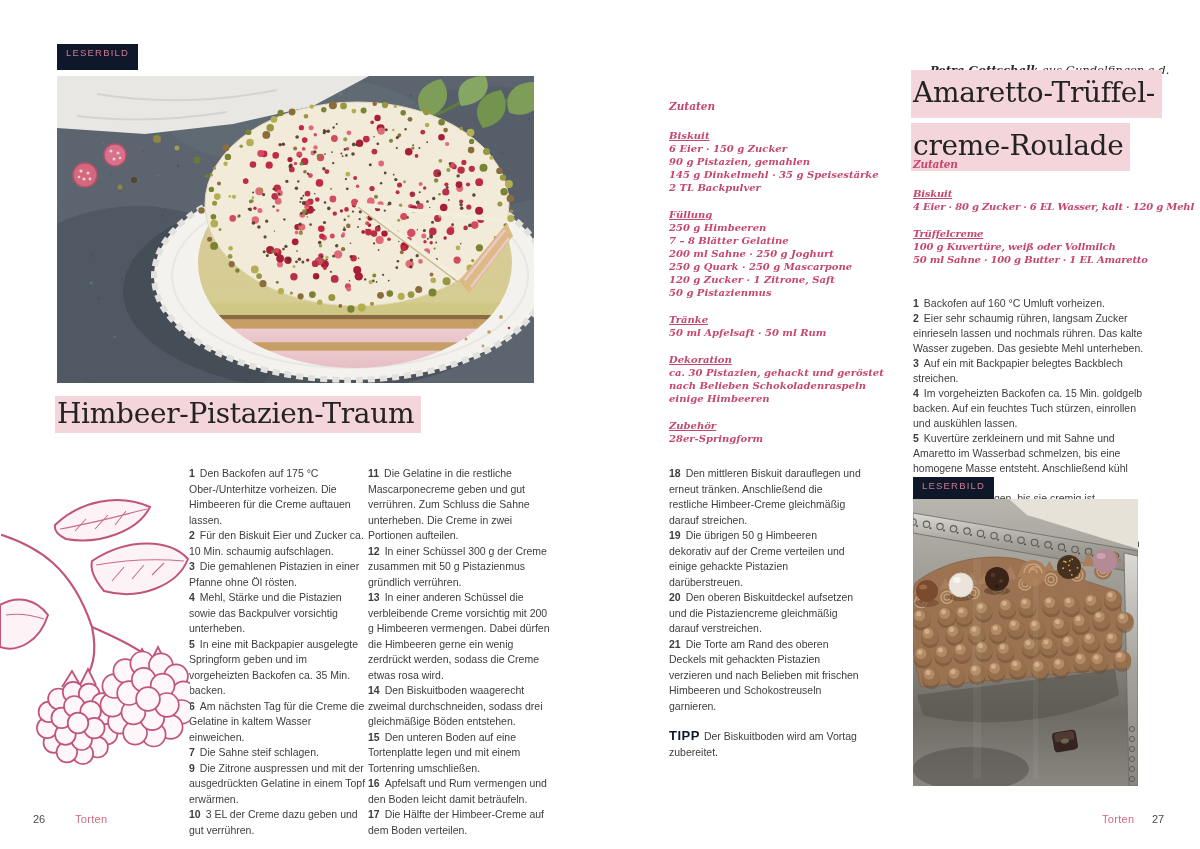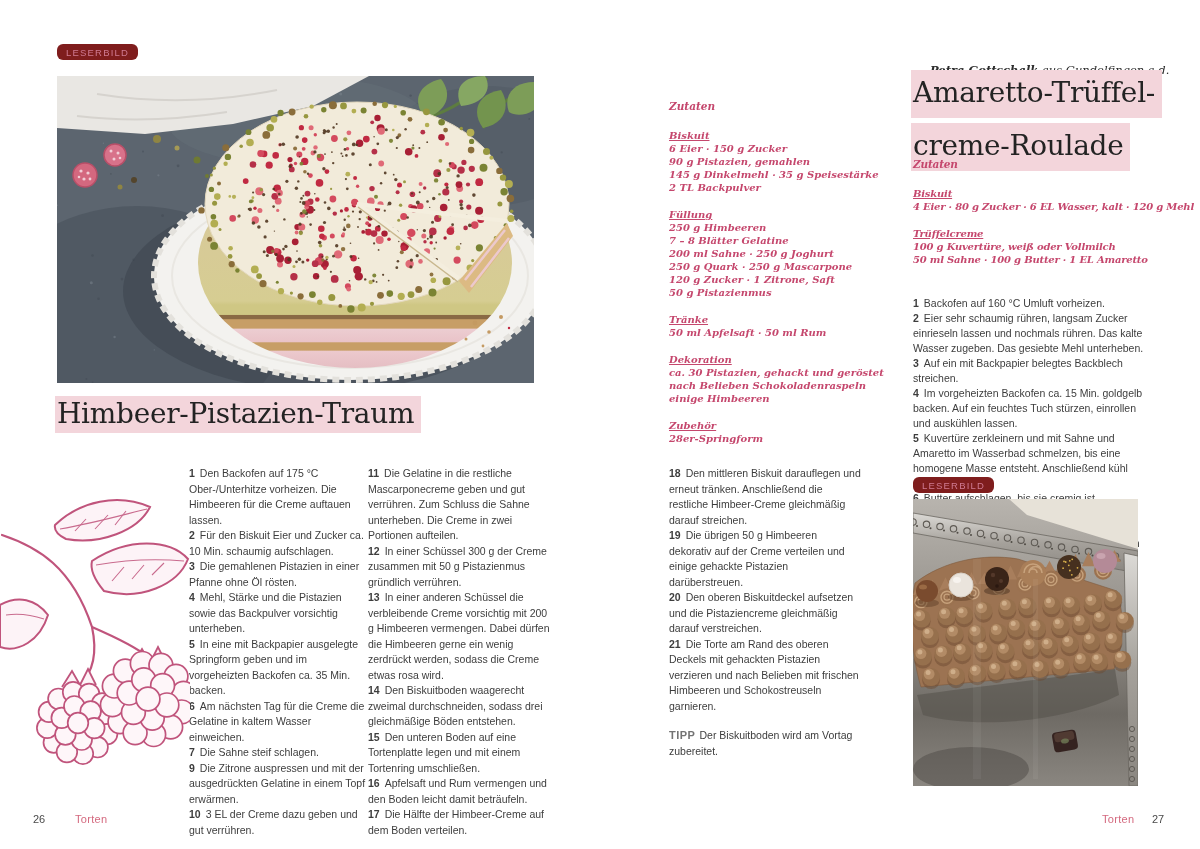--- a/index.html
+++ b/index.html
@@ -1,40 +1,40 @@
 <!DOCTYPE html>
 <html><head>
 <meta charset="utf-8">
 <style>
   html,body{margin:0;padding:0;background:#e8e8e8;}
   .spread{position:relative;width:1200px;height:849px;margin:0 auto;background:#ffffff;overflow:hidden;
           font-family:"Liberation Sans",sans-serif;color:#3d3d3d;}
   .abs{position:absolute;}
   
-  .badge{display:inline-block;background:#7f1d1d;color:#cf7a92;font-size:9.5px;letter-spacing:1.2px;
-         padding:3px 9px 2px 9px;font-family:"Liberation Sans",sans-serif;border-radius:6px;}
+  .badge{display:inline-block;background:#0f172a;color:#cf7a92;font-size:9.5px;letter-spacing:1.2px;
+         padding:3px 9px 12px 9px;font-family:"Liberation Sans",sans-serif;}
   
   .caption{font-family:"DejaVu Serif","Liberation Serif",serif;font-style:italic;font-size:11.5px;color:#2e2e2e;margin:17px;}
   .caption b{font-weight:700;}
   .big-title{font-family:"DejaVu Serif","Liberation Serif",serif;font-weight:500;font-size:28px;
              letter-spacing:-0.3px;color:#232323;margin:0;line-height:44px;white-space:nowrap;}
   .big-title .hl{background:#f3d5db;padding:1px 7px 3px 2px;}
   
   .ing{font-family:"DejaVu Serif","Liberation Serif",serif;font-style:italic;font-weight:700;
        color:#c5476d;font-size:10px;line-height:13px;}
   .ing h3{font:inherit;font-size:10.5px;margin:0 0 16px 0;}
   .ing-group{margin:0 0 14px 0;}
   .ing-group h4{font:inherit;margin:0;text-decoration:underline;}
   .ing-line{white-space:nowrap;}
   
   .steps{font-size:10.5px;line-height:15.5px;color:#3d3d3d;}
   .step{margin:0;}
   .step-num{font-weight:700;margin-right:5px;}
   .tip{margin:14px 0 0 0;}
-  .tip-label{color:#737373;font-weight:700;font-size:11px;letter-spacing:0.5px;margin-right:4px;}
+  .tip-label{color:#0f172a;font-weight:700;font-size:13px;letter-spacing:0.5px;margin-right:4px;}
   
   .pgnum{font-size:11px;color:#4a4a4a;}
   .section-label{font-size:11px;color:#d4697f;letter-spacing:0.3px;}
   .photo{display:block;}
 </style>
 </head>
 <body>
 
 <div class="spread">
 

